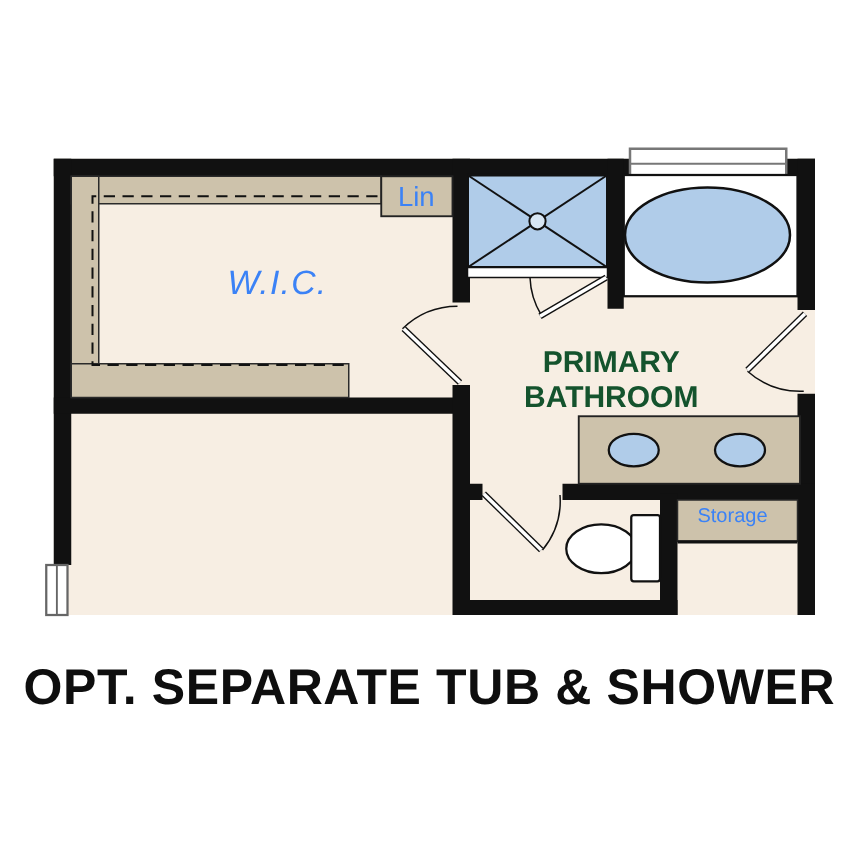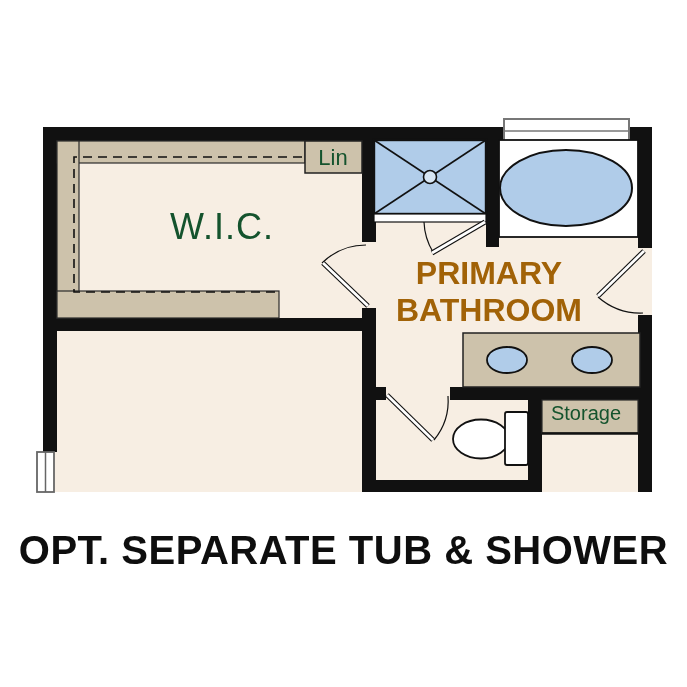--- a/index.html
+++ b/index.html
@@ -7,34 +7,34 @@
     position:relative;
     width:687px;height:687px;
     background:#ffffff;
     font-family:"Liberation Sans", sans-serif;
     overflow:hidden;
   }
   .plan-svg{position:absolute;left:0;top:0;}
   .room-label{
     position:absolute;
     transform:translate(-50%,-50%);
-    color:#14532d;
+    color:#3b82f6;
     text-align:center;
     white-space:nowrap;
     line-height:1.1;
   }
-  .lbl-wic{left:222px;top:227px;font-size:36px;letter-spacing:1px;}
+  .lbl-wic{left:222px;top:227px;font-size:27px;letter-spacing:1px;font-style:italic;}
   .lbl-lin{left:333px;top:158px;font-size:22px;}
   .lbl-bath{
-    left:489px;top:292px;
-    font-size:32px;font-weight:bold;
+    left:489px;top:304px;
+    font-size:24px;font-weight:bold;
     white-space:normal;width:230px;line-height:1.15;
-    color:#a16207;
+    color:#14532d;
   }
-  .lbl-storage{left:586px;top:413px;font-size:20px;}
+  .lbl-storage{left:586px;top:413px;font-size:16px;}
   .caption{
     position:absolute;
     left:0;top:528px;width:687px;
     text-align:center;
     font-size:40px;font-weight:bold;
     letter-spacing:0.5px;
     color:#0e0e0e;
     white-space:nowrap;
   }
 </style>

